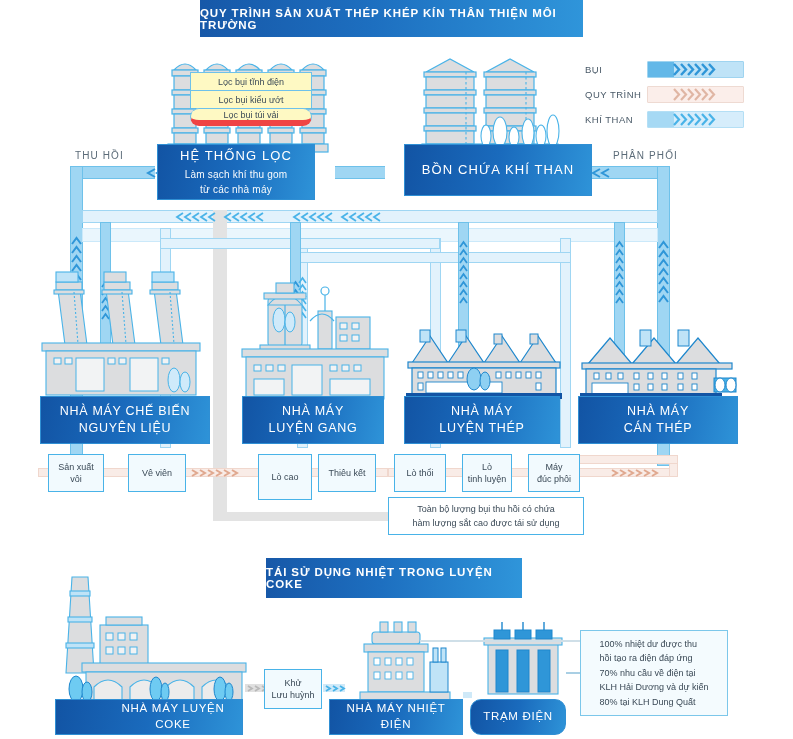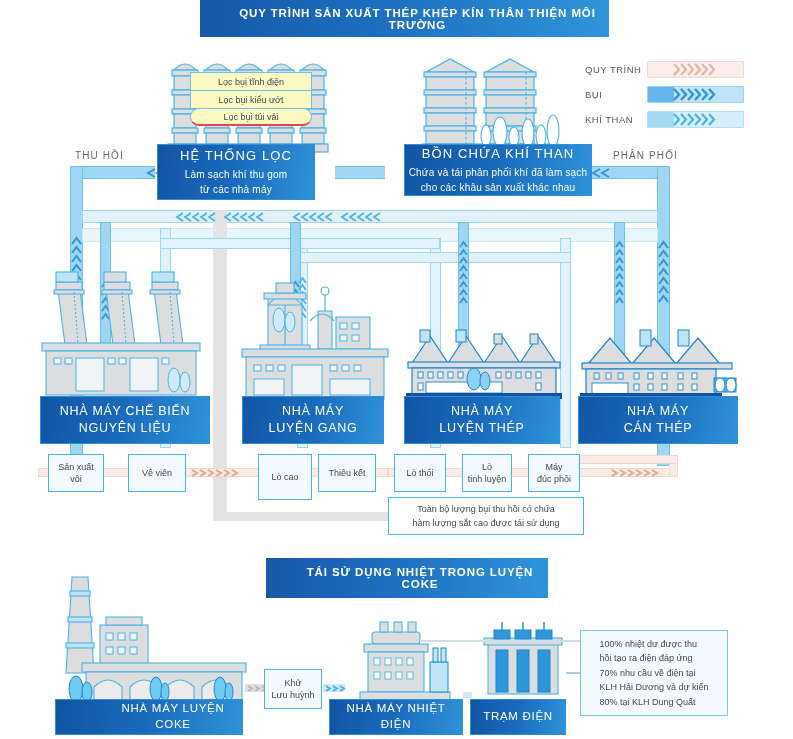--- a/index.html
+++ b/index.html
@@ -16,23 +16,22 @@
   }
   .abs{position:absolute;}
 
   
   .banner{
     position:absolute;
     background:linear-gradient(90deg,#1758a8 0%,#1d6fc0 45%,#2f95da 100%);
     color:#ffffff;
     display:flex;align-items:center;justify-content:center;
     letter-spacing:.9px;
-    text-align:center;
+    text-align:left;
     font-weight:700;
-    padding-left:26px;
   }
   #title-banner{left:200px;top:0;width:383px;height:37px;font-size:11.5px;}
   #heat-banner{left:266px;top:558px;width:256px;height:40px;font-size:11.5px;}
 
   
   #legend{position:absolute;left:585px;top:58px;width:160px;}
   .legend-row{display:flex;align-items:center;height:22px;margin-bottom:3px;}
   .legend-label{
     width:62px;font-size:9.5px;color:#4a5a68;letter-spacing:.5px;
     text-align:left;white-space:nowrap;
@@ -98,34 +97,60 @@
   }
   .note.left{justify-content:center;text-align:left;}
 
   
   #filter-labels{position:absolute;left:190px;top:72px;width:122px;}
   .flabel{
     background:#fef9c3;border:1px solid #6ec1ea;border-bottom:none;
     font-size:9px;color:#3b4a57;text-align:center;height:18px;
     display:flex;align-items:center;justify-content:center;box-sizing:border-box;
   }
-  .flabel:last-child{border-bottom:2px solid #ef4444;border-radius:9px;}
+  .flabel:last-child{border-bottom:6px solid #ef4444;border-radius:9px;}
 
   svg{display:block;overflow:visible;}
 </style>
 </head>
 <body>
 
 <div id="stage">
 
   <div class="banner" id="title-banner">
     <span>QUY TRÌNH SẢN XUẤT THÉP KHÉP KÍN THÂN THIỆN MÔI TRƯỜNG</span>
   </div>
 
   <div id="legend">
+    <div class="legend-row">
+      <div class="legend-label">BỤI</div>
+      <div class="legend-bar lb-bui">
+        <div class="head"></div>
+        <div class="chevs">
+          <svg class="chev" viewBox="0 0 6 11">
+              <path d="M0 0 L5 5.5 L0 11" fill="none" stroke="#2f96d8" stroke-width="2.4"></path>
+            </svg>
+          <svg class="chev" viewBox="0 0 6 11">
+              <path d="M0 0 L5 5.5 L0 11" fill="none" stroke="#2f96d8" stroke-width="2.4"></path>
+            </svg>
+          <svg class="chev" viewBox="0 0 6 11">
+              <path d="M0 0 L5 5.5 L0 11" fill="none" stroke="#2f96d8" stroke-width="2.4"></path>
+            </svg>
+          <svg class="chev" viewBox="0 0 6 11">
+              <path d="M0 0 L5 5.5 L0 11" fill="none" stroke="#2f96d8" stroke-width="2.4"></path>
+            </svg>
+          <svg class="chev" viewBox="0 0 6 11">
+              <path d="M0 0 L5 5.5 L0 11" fill="none" stroke="#2f96d8" stroke-width="2.4"></path>
+            </svg>
+          <svg class="chev" viewBox="0 0 6 11">
+              <path d="M0 0 L5 5.5 L0 11" fill="none" stroke="#2f96d8" stroke-width="2.4"></path>
+            </svg>
+        </div>
+      </div>
+    </div>
     <div class="legend-row">
       <div class="legend-label">QUY TRÌNH</div>
       <div class="legend-bar lb-quy">
         <div class="head"></div>
         <div class="chevs">
           <svg class="chev" viewBox="0 0 6 11">
               <path d="M0 0 L5 5.5 L0 11" fill="none" stroke="#e0b6a4" stroke-width="2.2"></path>
             </svg>
           <svg class="chev" viewBox="0 0 6 11">
               <path d="M0 0 L5 5.5 L0 11" fill="none" stroke="#e0b6a4" stroke-width="2.2"></path>
@@ -134,46 +159,20 @@
               <path d="M0 0 L5 5.5 L0 11" fill="none" stroke="#e0b6a4" stroke-width="2.2"></path>
             </svg>
           <svg class="chev" viewBox="0 0 6 11">
               <path d="M0 0 L5 5.5 L0 11" fill="none" stroke="#e0b6a4" stroke-width="2.2"></path>
             </svg>
           <svg class="chev" viewBox="0 0 6 11">
               <path d="M0 0 L5 5.5 L0 11" fill="none" stroke="#e0b6a4" stroke-width="2.2"></path>
             </svg>
           <svg class="chev" viewBox="0 0 6 11">
               <path d="M0 0 L5 5.5 L0 11" fill="none" stroke="#e0b6a4" stroke-width="2.2"></path>
-            </svg>
-        </div>
-      </div>
-    </div>
-    <div class="legend-row">
-      <div class="legend-label">BỤI</div>
-      <div class="legend-bar lb-bui">
-        <div class="head"></div>
-        <div class="chevs">
-          <svg class="chev" viewBox="0 0 6 11">
-              <path d="M0 0 L5 5.5 L0 11" fill="none" stroke="#2f96d8" stroke-width="2.4"></path>
-            </svg>
-          <svg class="chev" viewBox="0 0 6 11">
-              <path d="M0 0 L5 5.5 L0 11" fill="none" stroke="#2f96d8" stroke-width="2.4"></path>
-            </svg>
-          <svg class="chev" viewBox="0 0 6 11">
-              <path d="M0 0 L5 5.5 L0 11" fill="none" stroke="#2f96d8" stroke-width="2.4"></path>
-            </svg>
-          <svg class="chev" viewBox="0 0 6 11">
-              <path d="M0 0 L5 5.5 L0 11" fill="none" stroke="#2f96d8" stroke-width="2.4"></path>
-            </svg>
-          <svg class="chev" viewBox="0 0 6 11">
-              <path d="M0 0 L5 5.5 L0 11" fill="none" stroke="#2f96d8" stroke-width="2.4"></path>
-            </svg>
-          <svg class="chev" viewBox="0 0 6 11">
-              <path d="M0 0 L5 5.5 L0 11" fill="none" stroke="#2f96d8" stroke-width="2.4"></path>
             </svg>
         </div>
       </div>
     </div>
     <div class="legend-row">
       <div class="legend-label">KHÍ THAN</div>
       <div class="legend-bar lb-khi">
         <div class="head"></div>
         <div class="chevs">
           <svg class="chev" viewBox="0 0 6 11">
@@ -458,24 +457,20 @@
 
   <div class="plate" style="left:157px;top:144px;width:158px;height:56px;">
     <div class="plate-title">HỆ THỐNG LỌC</div>
     <div class="plate-sub">
       <div>Làm sạch khí thu gom</div>
       <div>từ các nhà máy</div>
     </div>
   </div>
   <div class="plate" style="left:404px;top:144px;width:188px;height:52px;">
     <div class="plate-title">BỒN CHỨA KHÍ THAN</div>
-    <div class="plate-sub">
-      <div>Chứa và tái phân phối khí đã làm sạch</div>
-      <div>cho các khâu sản xuất khác nhau</div>
-    </div>
   </div>
 
   <svg class="abs" style="left:40px;top:270px;" width="170" height="130" viewBox="0 0 170 130">
     <g fill="#dcdddf" stroke="#49b3e8" stroke-width="1.1">
       <g>
           <path d="M18 20 L25 75 L47 75 L40 20 Z"></path>
           <rect x="16" y="12" width="26" height="8"></rect>
           <rect x="14" y="20" width="30" height="4"></rect>
           <rect x="16" y="2" width="22" height="10" fill="#bfe3f7"></rect>
         </g>
@@ -819,21 +814,21 @@
       <rect x="35" y="10" width="16" height="9"></rect>
       <rect x="56" y="10" width="16" height="9"></rect>
     </g>
     <g stroke="#1e87cd" stroke-width="1.4" fill="none">
       <line x1="22" y1="2" x2="22" y2="10"></line>
         <line x1="43" y1="2" x2="43" y2="10"></line>
         <line x1="64" y1="2" x2="64" y2="10"></line>
     </g>
   </svg>
 
-  <div class="plate small" style="left:470px;top:699px;width:96px;height:36px;">
+  <div class="plate small" style="left:470px;top:699px;width:96px;height:36px;border-radius:11px;">
     <span>TRẠM ĐIỆN</span>
   </div>
 
   <div class="pipe abs" style="left:463px;top:692px;width:9px;height:6px;background:#cfe9f8;"></div>
 
   <div class="abs" style="left:566px;top:672px;width:14px;height:1.5px;background:#a9cfe4;"></div>
   <div class="abs" style="left:420px;top:640px;width:160px;height:1.5px;background:#cfdfe8;"></div>
 
   <div class="note left" style="left:580px;top:630px;width:148px;height:86px;background:#f4fbfe;border-color:#7cc7ea;">
     <div>

